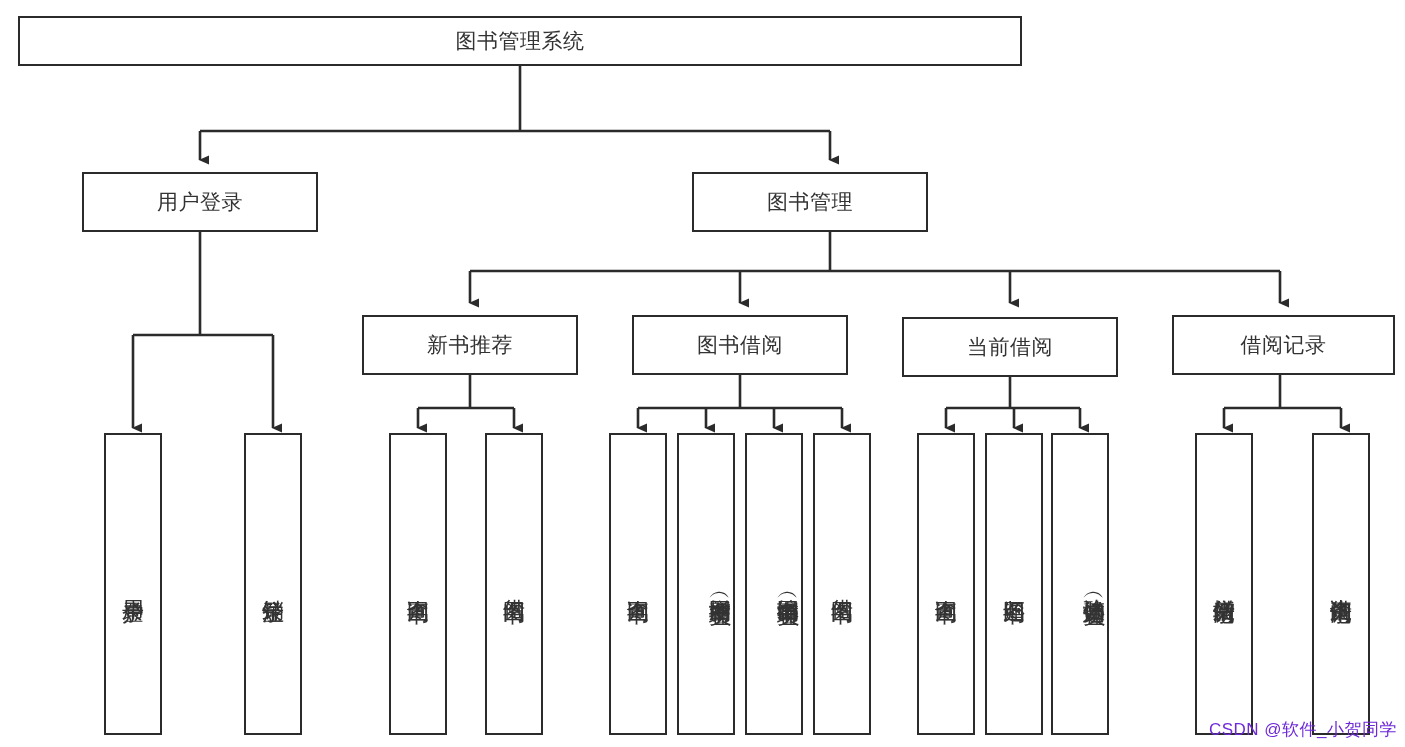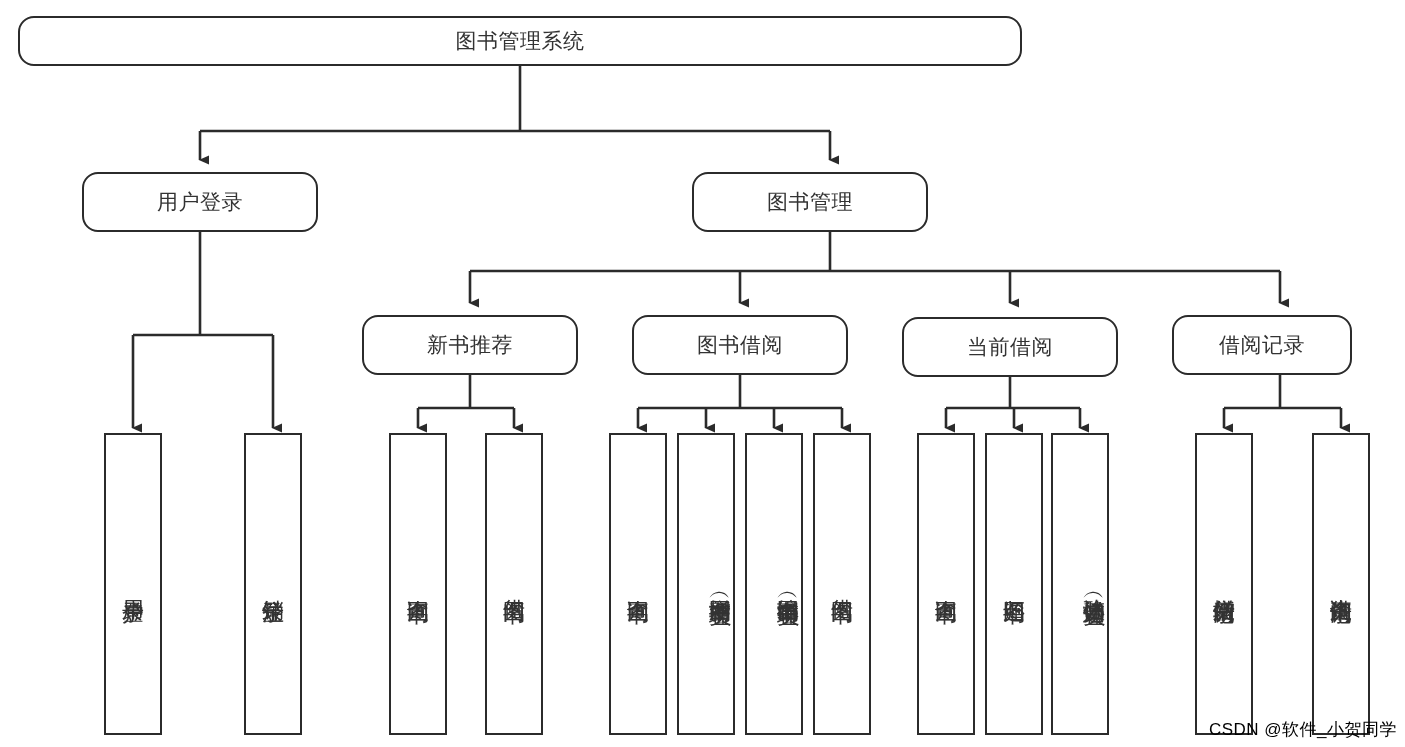--- a/index.html
+++ b/index.html
@@ -34,21 +34,20 @@
     color: #333333;
     display: flex;
     align-items: center;
     justify-content: center;
     z-index: 2;
   }
   .node.horiz {
     font-size: 21px;
     letter-spacing: 0.5px;
     line-height: 1.1;
-    border-radius: 16px;
   }
   .node.vert {
     writing-mode: vertical-rl;
     text-orientation: upright;
     font-size: 22px;
     line-height: 1.18;
     letter-spacing: 1px;
     align-items: flex-start;
     justify-content: center;
     padding-top: 2px;
@@ -59,21 +58,21 @@
   }
   .node-label {
     white-space: nowrap;
     display: block;
   }
   .watermark {
     position: absolute;
     right: 8px;
     bottom: 6px;
     font-size: 17px;
-    color: #000000;
+    color: #6d28d9;
     letter-spacing: 0.5px;
     z-index: 3;
     white-space: nowrap;
   }
 </style>
 </head>
 <body>
 
 <div id="canvas">
 
@@ -140,21 +139,21 @@
 
   <div class="node horiz" style="left:632px; top:315px; width:216px; height:60px;">
     <span class="node-label">图书借阅</span>
   </div>
   <div class="node horiz" style="left:362px; top:315px; width:216px; height:60px;">
     <span class="node-label">新书推荐</span>
   </div>
   <div class="node horiz" style="left:902px; top:317px; width:216px; height:60px;">
     <span class="node-label">当前借阅</span>
   </div>
-  <div class="node horiz" style="left:1172px; top:315px; width:180px; height:60px;">
+  <div class="node horiz" style="left:1172px; top:315px; width:223px; height:60px;">
     <span class="node-label">借阅记录</span>
   </div>
 
   <div class="node vert centered" style="left:104px; top:433px; width:58px; height:302px;">
     <span class="node-label">用户登录</span>
   </div>
   <div class="node vert centered" style="left:244px; top:433px; width:58px; height:302px;">
     <span class="node-label">注销登录</span>
   </div>
 

